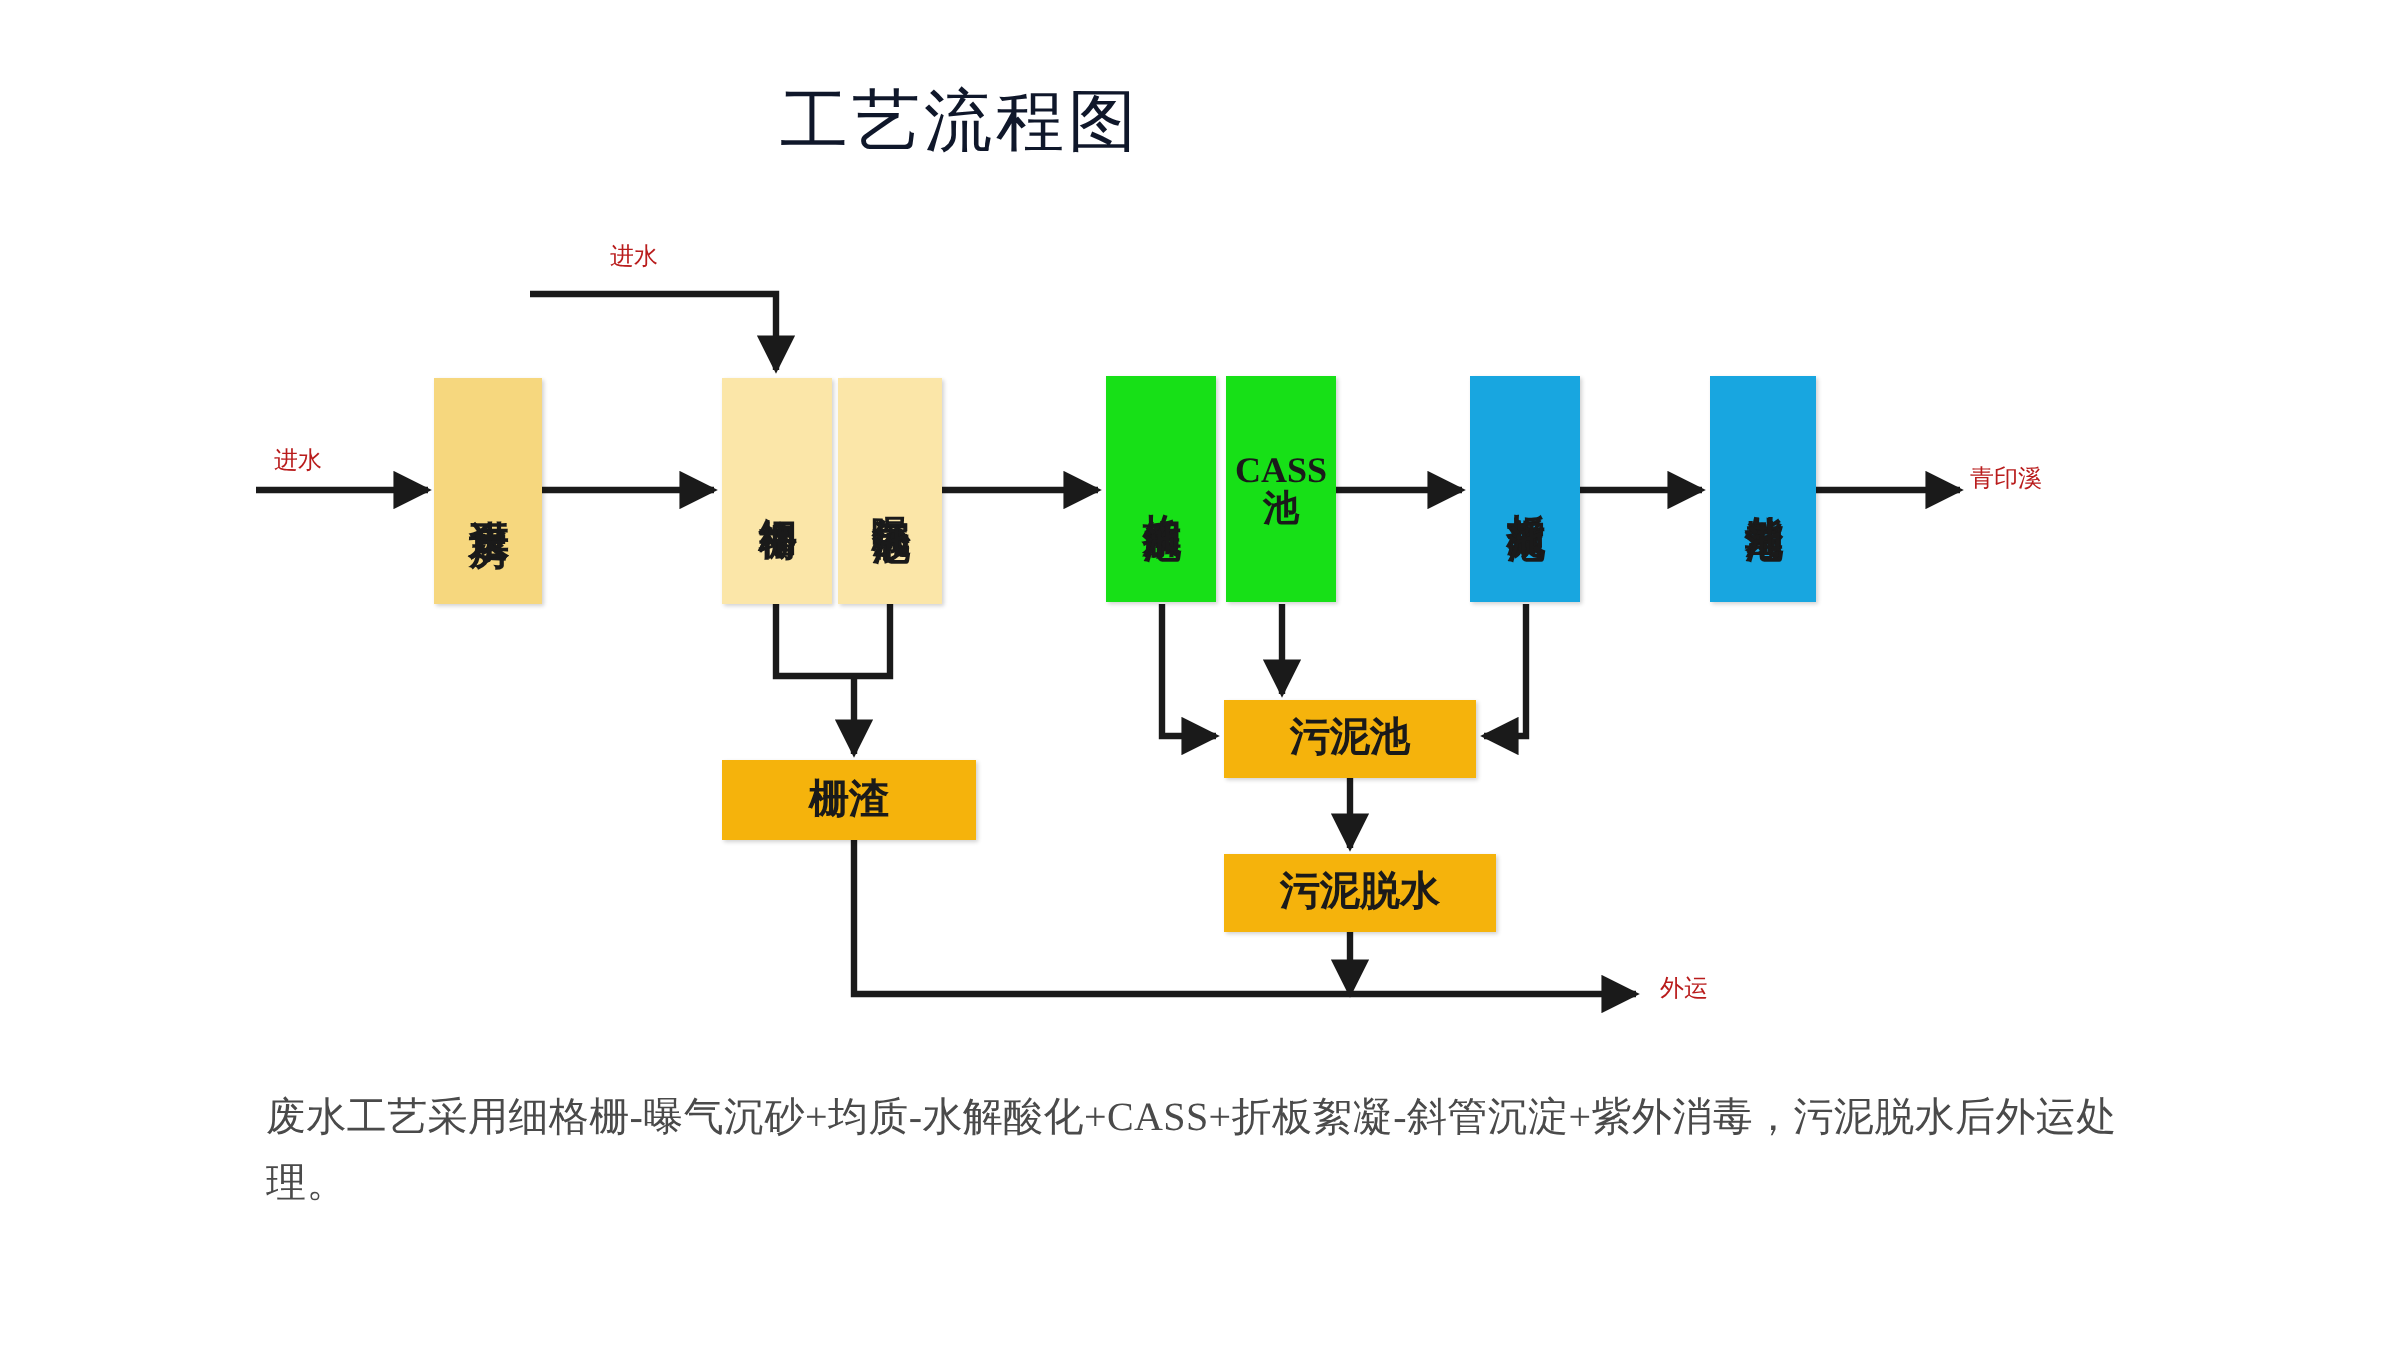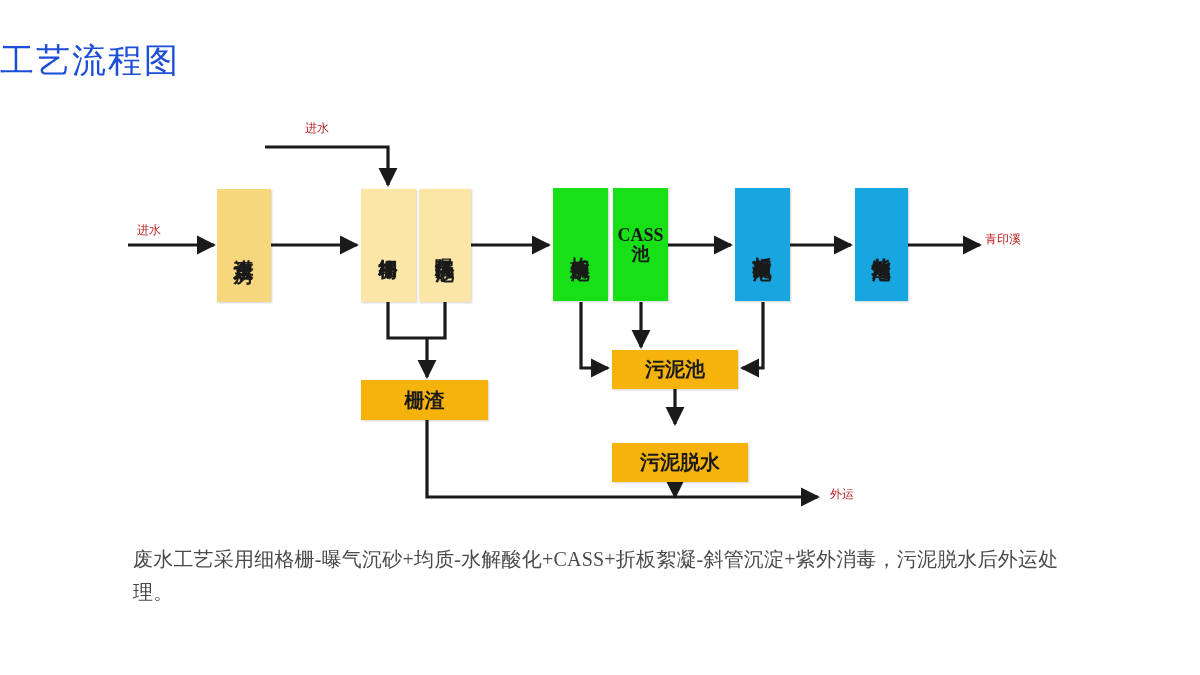--- a/index.html
+++ b/index.html
@@ -13,25 +13,25 @@
     position: relative;
     overflow: hidden;
     font-family: "Liberation Sans", "DejaVu Sans", sans-serif;
     color: #000;
   }
   #page-title {
     position: absolute;
     left: 0;
     top: 38px;
     width: 960px;
-    text-align: left;
+    text-align: center;
     font-family: "Liberation Serif", "DejaVu Serif", serif;
     font-size: 34px;
     letter-spacing: 2px;
-    color: #1d4ed8;
+    color: #0f172a;
   }
   #diagram {
     position: absolute;
     left: 0;
     top: 0;
     width: 1200px;
     height: 675px;
   }
   .node {
     position: absolute;
@@ -57,21 +57,21 @@
   }
   .n-pump      { left:217px; top:189px; width:54px;  height:113px; background:#F6D77E; font-size:20px; }
   .n-screen    { left:361px; top:189px; width:55px;  height:113px; background:#FBE6A8; font-size:19px; }
   .n-grit      { left:419px; top:189px; width:52px;  height:113px; background:#FBE6A8; font-size:19px; }
   .n-homog     { left:553px; top:188px; width:55px;  height:113px; background:#17E017; font-size:19px; }
   .n-cass      { left:613px; top:188px; width:55px;  height:113px; background:#17E017; font-size:18px;justify-content:flex-end; }
   .n-floc      { left:735px; top:188px; width:55px;  height:113px; background:#18A6E0; font-size:19px; }
   .n-uv        { left:855px; top:188px; width:53px;  height:113px; background:#18A6E0; font-size:19px; }
   .n-grate-res { left:361px; top:380px; width:127px; height:40px;  background:#F5B30C; font-size:20px; }
   .n-sludge    { left:612px; top:350px; width:126px; height:39px;  background:#F5B30C; font-size:20px; }
-  .n-dewater   { left:612px; top:443px; width:136px; height:39px;  background:#F5B30C; font-size:20px; }
+  .n-dewater   { left:612px; top:427px; width:136px; height:39px;  background:#F5B30C; font-size:20px; }
 
   .edge-label {
     position: absolute;
     font-family: Liberation Mono, monospace;
     font-size: 12px;
     color: #b91c1c;
     white-space: nowrap;
   }
   .lbl-in-left  { left:137px; top:222px; }
   .lbl-in-top   { left:305px; top:120px; }

